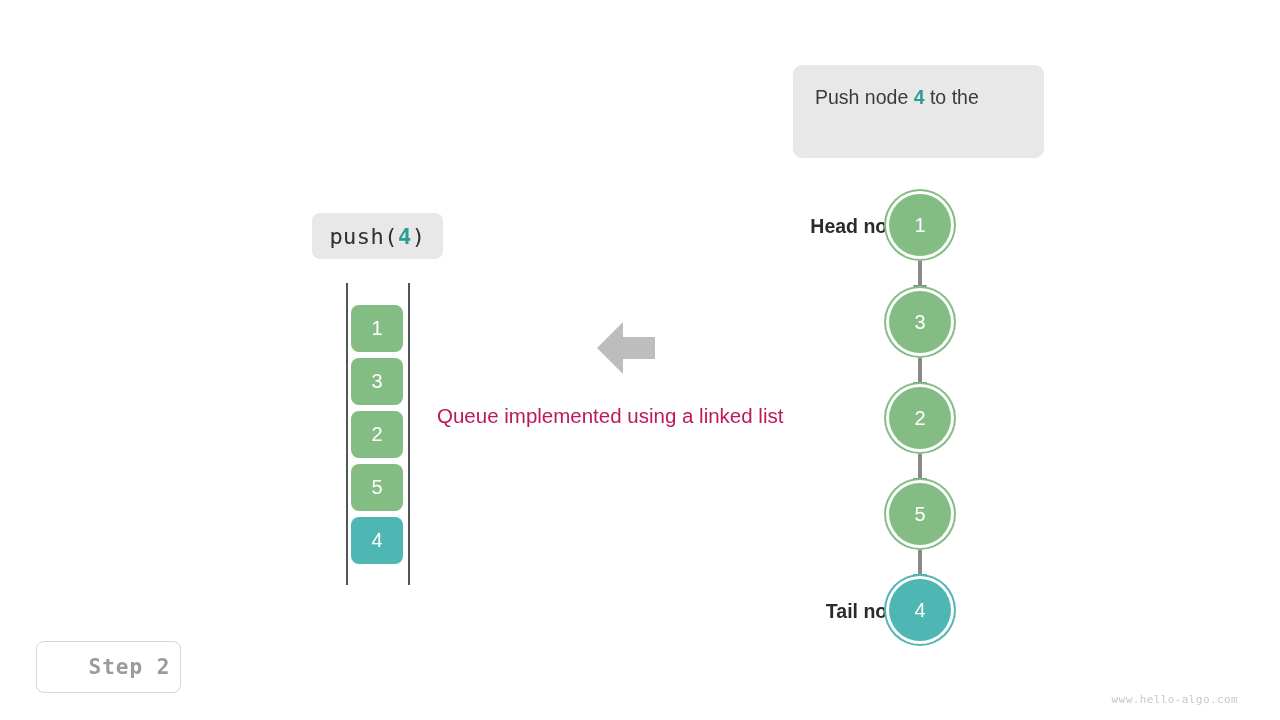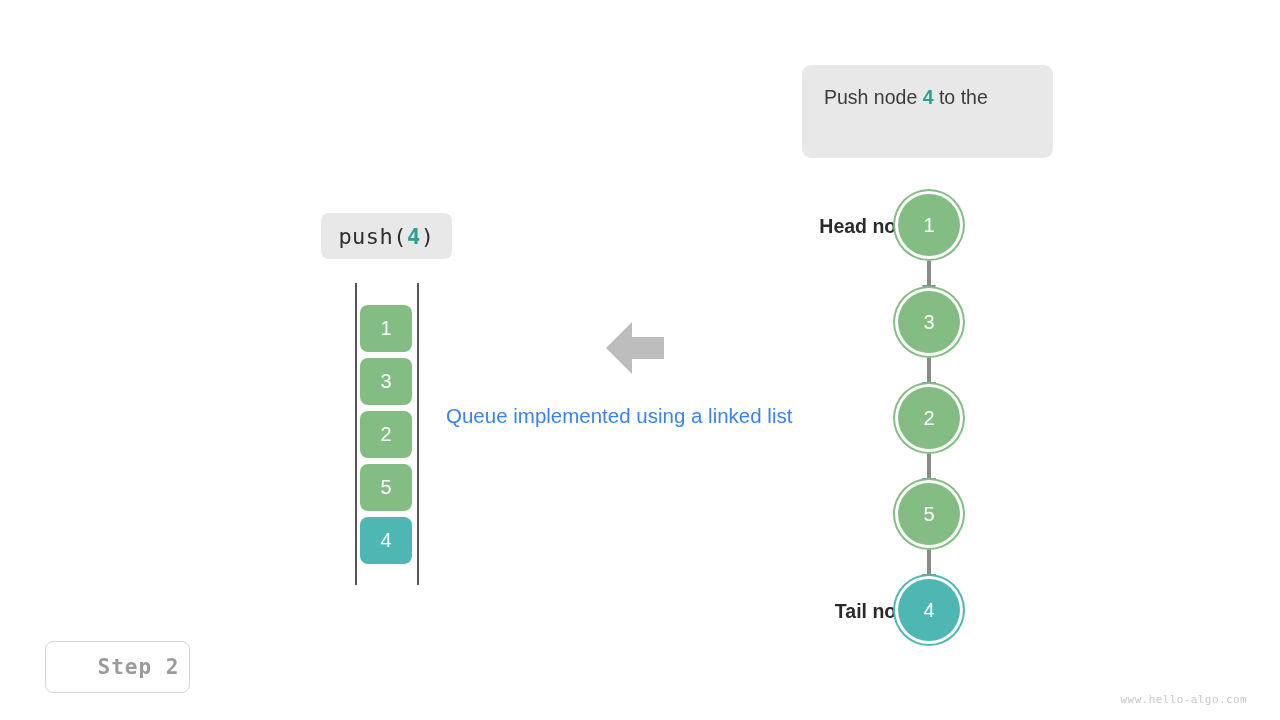--- a/index.html
+++ b/index.html
@@ -12,21 +12,20 @@
     background: #ffffff;
     font-family: "Liberation Sans", sans-serif;
     overflow: hidden;
     position: relative;
   }
   .stage {
     position: absolute;
     left: 0; top: 0;
     width: 1260px;
     height: 720px;
-    margin-left: 9px;
   }
 
   
   .tooltip {
     position: absolute;
     left: 793px;
     top: 65px;
     width: 251px;
     height: 93px;
     background: #e8e8e8;
@@ -113,21 +112,21 @@
     left: 597px;
     top: 320px;
     width: 58px;
     height: 56px;
   }
   .caption {
     position: absolute;
     left: 437px;
     top: 404px;
     font-size: 20.5px;
-    color: #3b82f6;
+    color: #be185d;
     white-space: nowrap;
   }
 
   
   .linked-list {
     position: absolute;
     left: 750px;
     top: 185px;
     width: 260px;
     height: 465px;

